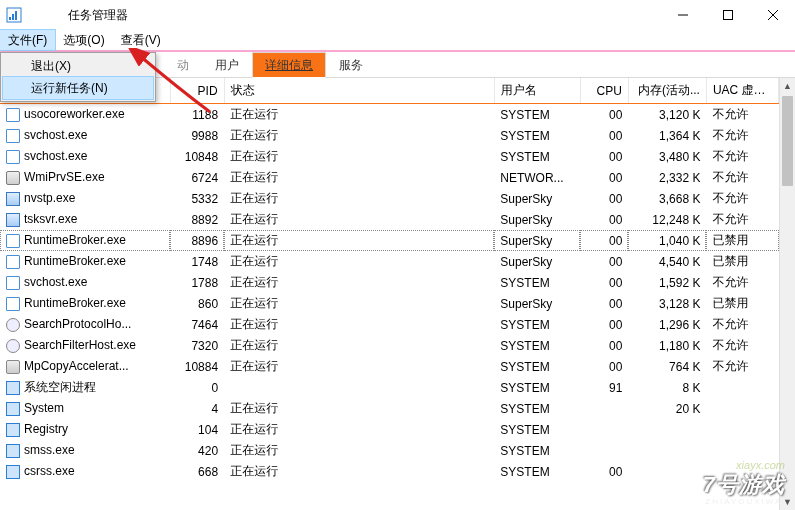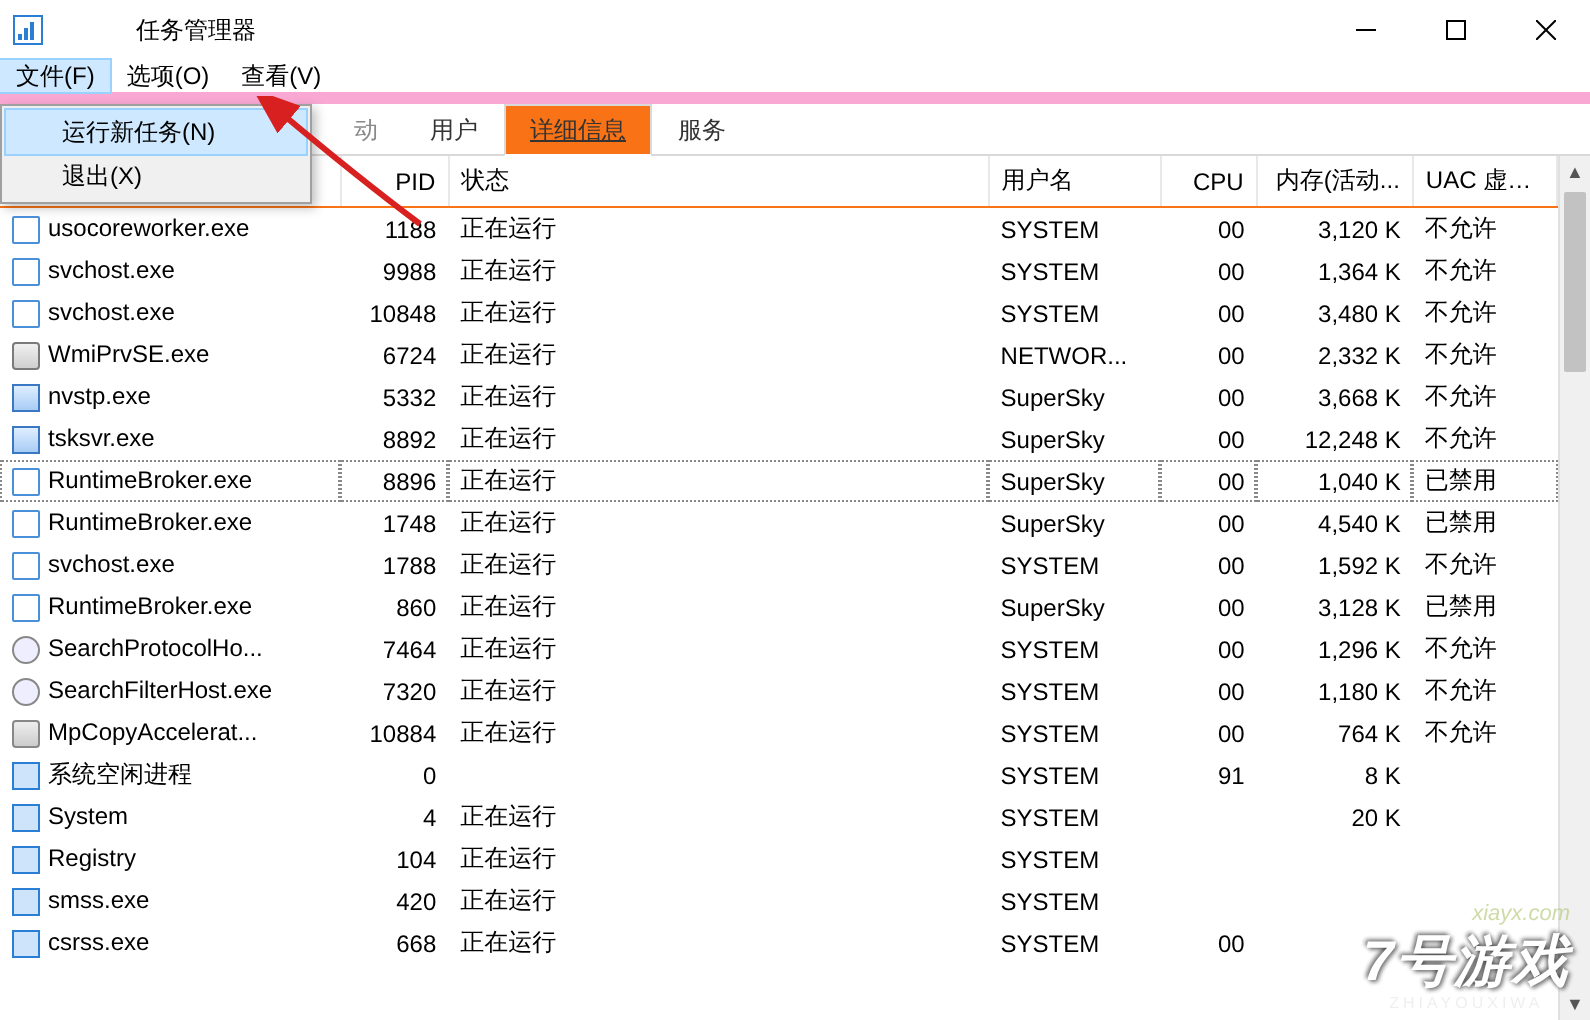--- a/index.html
+++ b/index.html
@@ -37,21 +37,21 @@
   width: 45px; height: 30px;
   display: flex; align-items: center; justify-content: center;
   font-size: 13px;
 }
 .win-btn svg { display:block; }
 
 .menubar {
   height: 22px;
   display: flex;
   align-items: stretch;
-  border-bottom: 6px solid #f9a8d4;
+  border-bottom: 2px solid #f9a8d4;
   background: #fff;
   position: relative;
   z-index: 10;
 }
 .menubar .menu-item {
   padding: 0 8px;
   display: flex;
   align-items: center;
   font-size: 12px;
   position: relative;
@@ -212,21 +212,21 @@
 
 .watermark {
   position: absolute;
   right: 10px;
   bottom: 4px;
   z-index: 60;
   opacity: 0.92;
   pointer-events: none;
 }
 .watermark .txt-big {
-  font-size: 28px;
+  font-size: 22px;
   font-weight: bold;
   font-style: italic;
   color: #fff;
   text-shadow: 1px 1px 2px rgba(0,0,0,0.6), -1px -1px 2px rgba(0,0,0,0.6);
   letter-spacing: 1px;
   text-align: center;
 }
 .watermark .txt-small {
   font-size: 8px;
   color: #eee;
@@ -272,25 +272,25 @@
           <line x1="10" y1="0" x2="0" y2="10" stroke="#000" stroke-width="1"></line>
         </svg>
       </div>
   </div>
 </div>
 
 <div class="menubar">
   <div class="menu-item open">
     <span>文件(F)</span>
     <div class="dropdown">
+      <div class="d-item">
+          <span>退出(X)</span>
+        </div>
       <div class="d-item highlight">
           <span>运行新任务(N)</span>
-        </div>
-      <div class="d-item">
-          <span>退出(X)</span>
         </div>
     </div>
   </div>
   <div class="menu-item">
       <span>选项(O)</span>
     </div>
   <div class="menu-item">
       <span>查看(V)</span>
     </div>
 </div>

